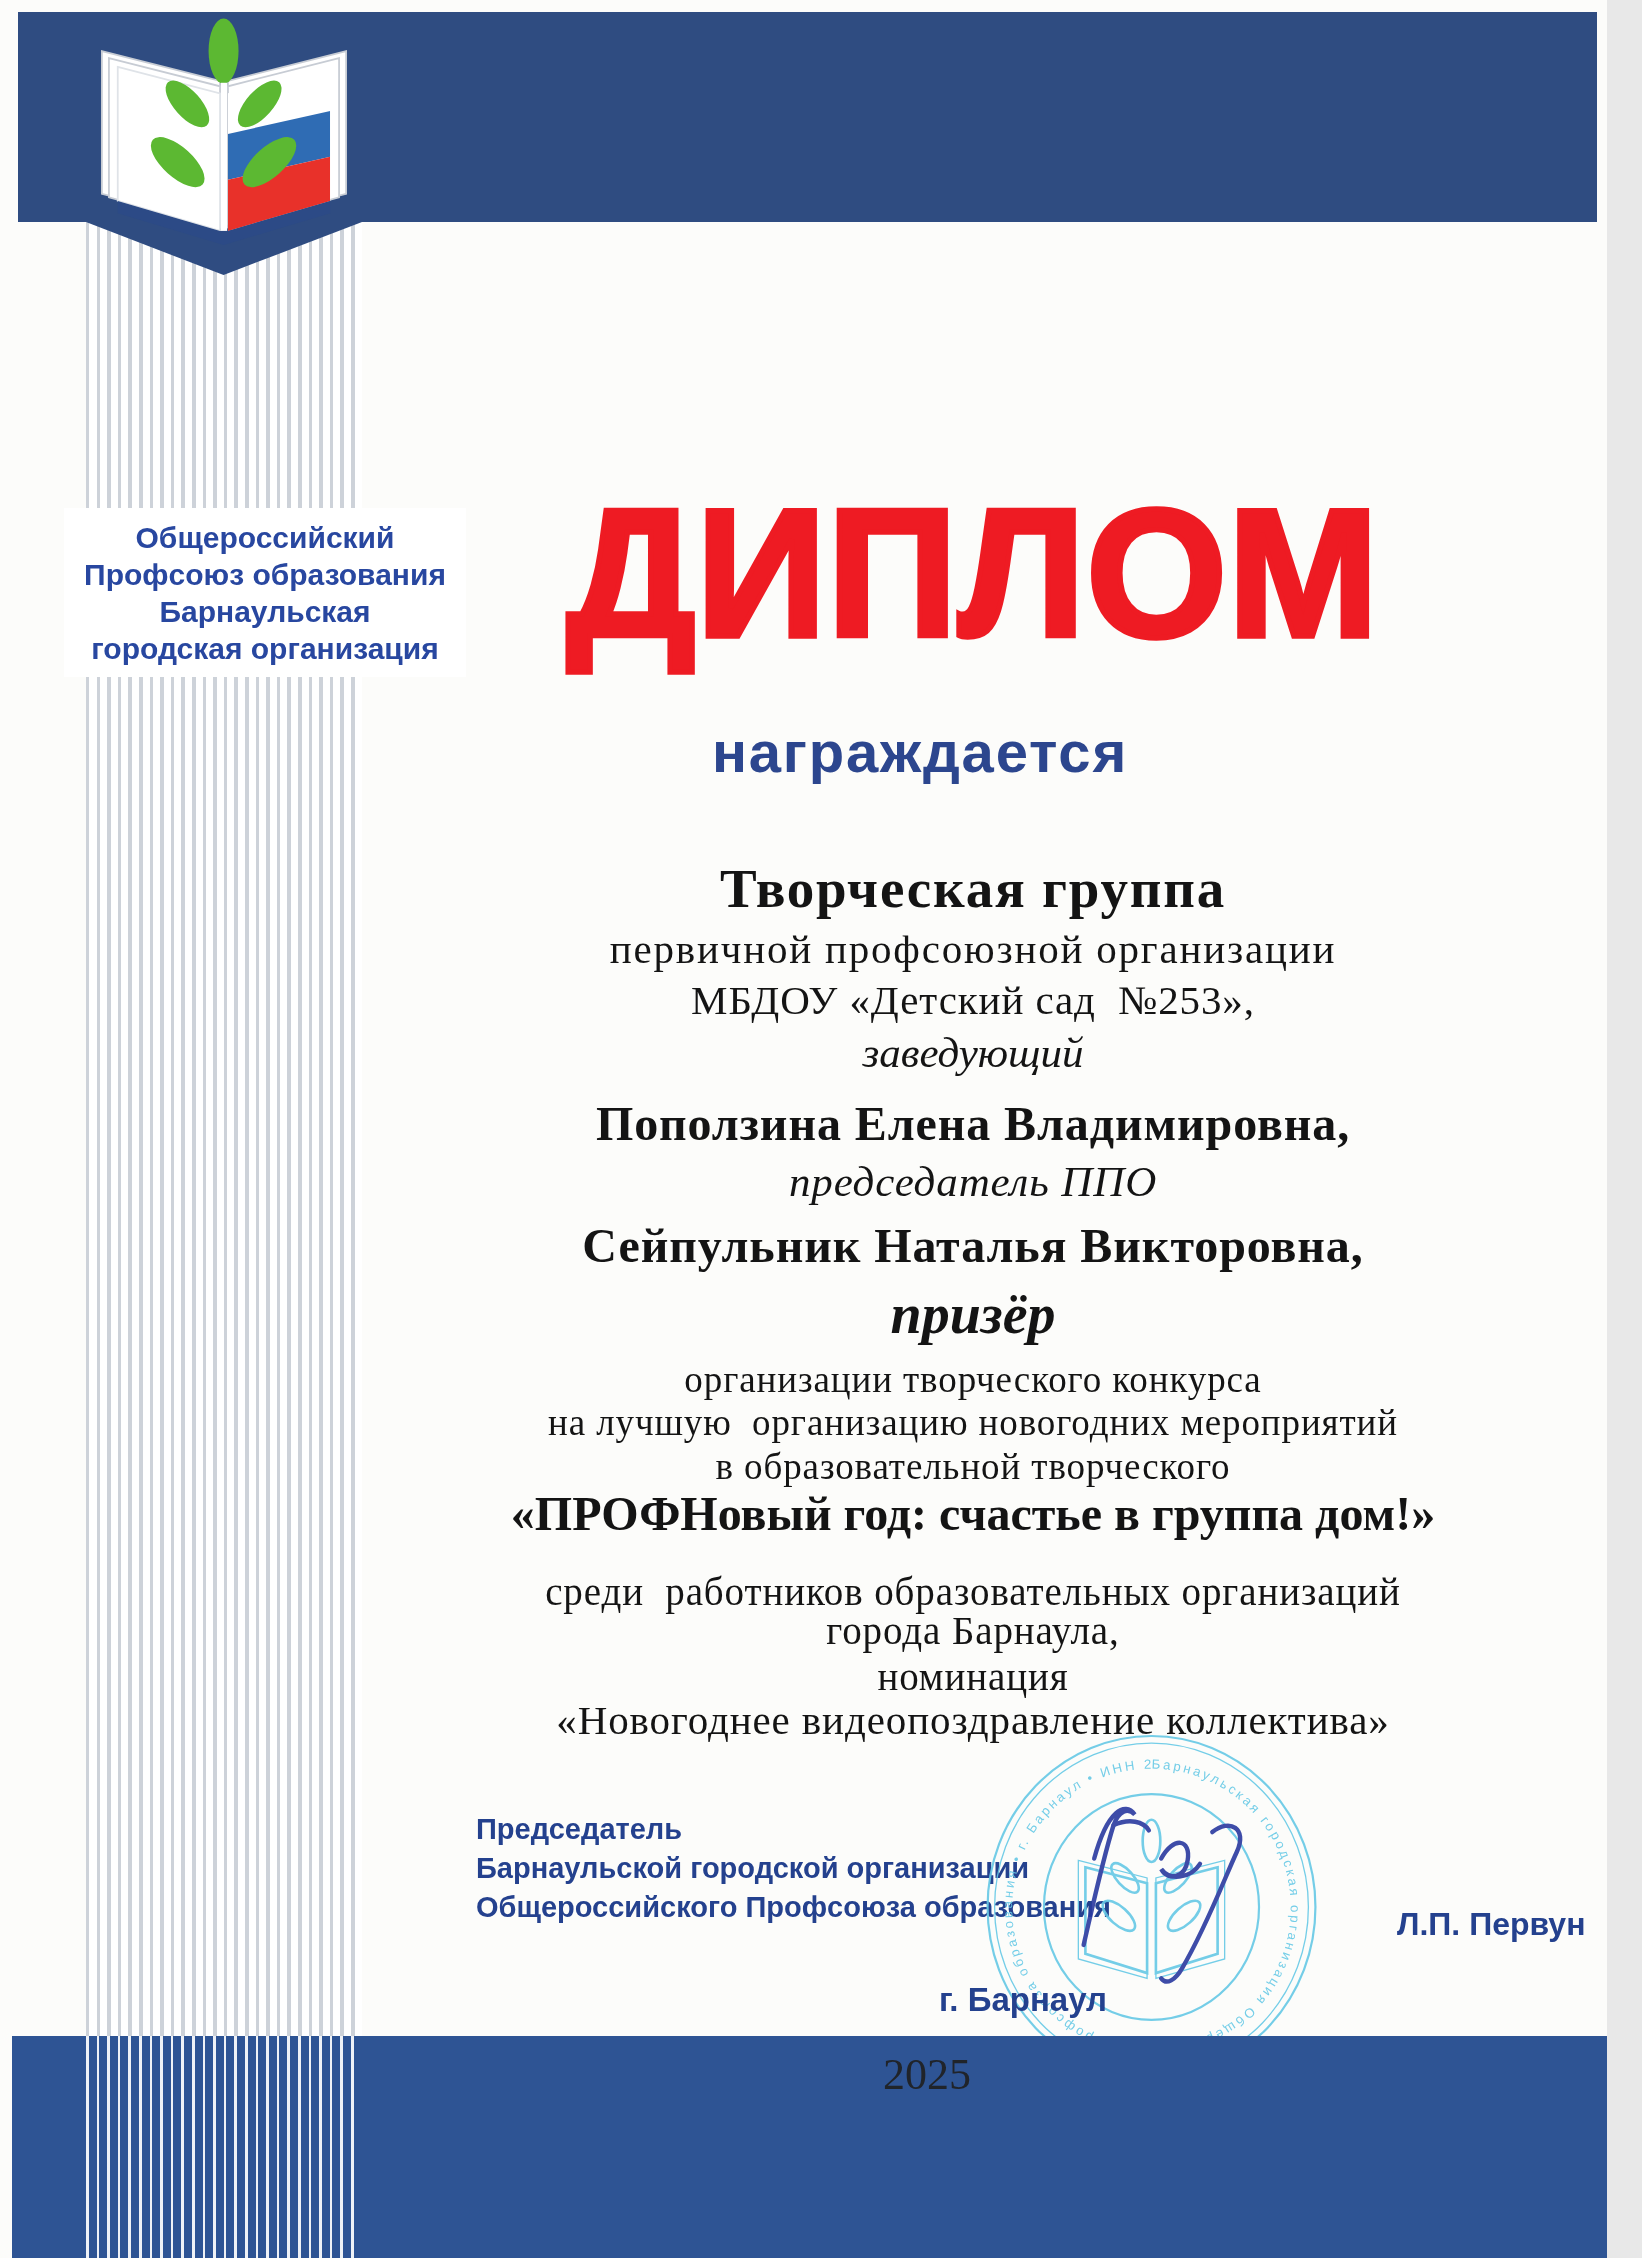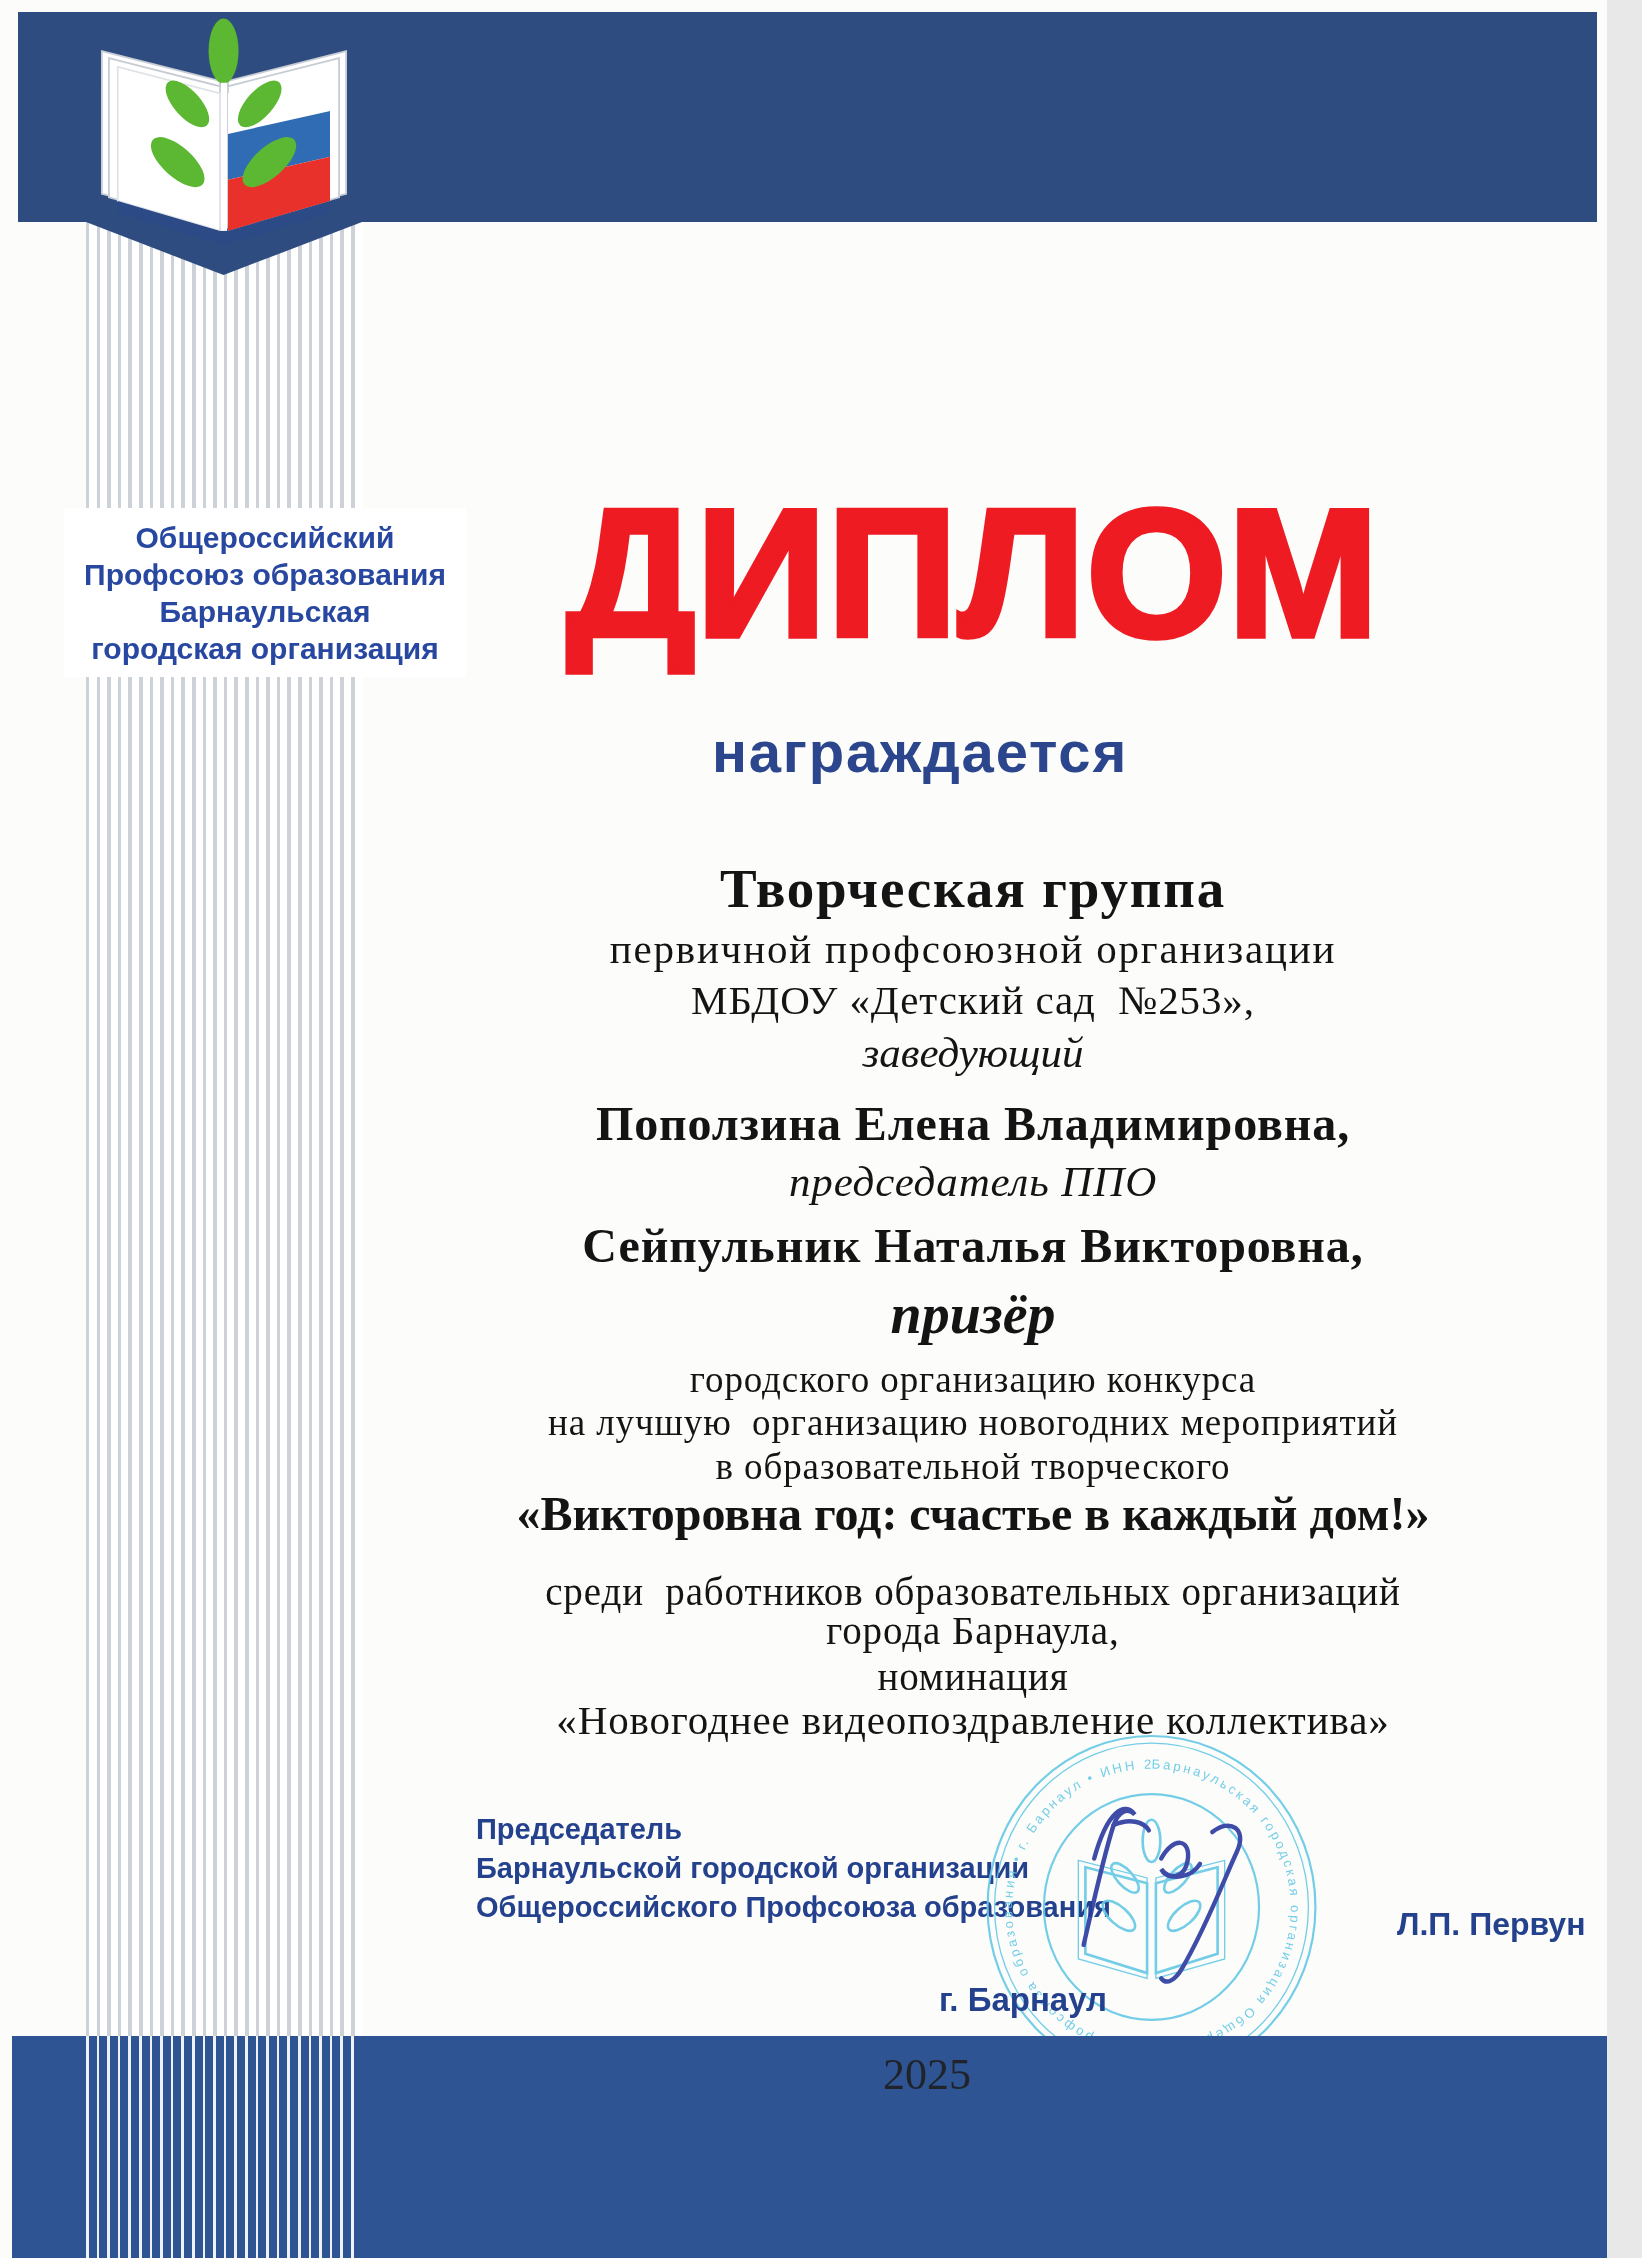--- a/index.html
+++ b/index.html
@@ -103,24 +103,24 @@
   <div class="subtitle">награждается</div>
 
   <div class="bline b0">Творческая группа</div>
   <div class="bline b1">первичной профсоюзной организации</div>
   <div class="bline b2">МБДОУ «Детский сад  №253»,</div>
   <div class="bline b3">заведующий</div>
   <div class="bline b4">Поползина Елена Владимировна,</div>
   <div class="bline b5">председатель ППО</div>
   <div class="bline b6">Сейпульник Наталья Викторовна,</div>
   <div class="bline b7">призёр</div>
-  <div class="bline b8">городского организацию конкурса</div>
+  <div class="bline b8">организации творческого конкурса</div>
   <div class="bline b9">на лучшую  организацию новогодних мероприятий</div>
   <div class="bline b10">в образовательной творческого</div>
-  <div class="bline b11">«Викторовна год: счастье в каждый дом!»</div>
+  <div class="bline b11">«ПРОФНовый год: счастье в группа дом!»</div>
   <div class="bline b12">среди  работников образовательных организаций</div>
   <div class="bline b13">города Барнаула,</div>
   <div class="bline b14">номинация</div>
   <div class="bline b15">«Новогоднее видеопоздравление коллектива»</div>
 
   <div class="sig-block">
     <div>Председатель</div>
     <div>Барнаульской городской организации</div>
     <div>Общероссийского Профсоюза образования</div>
   </div>

